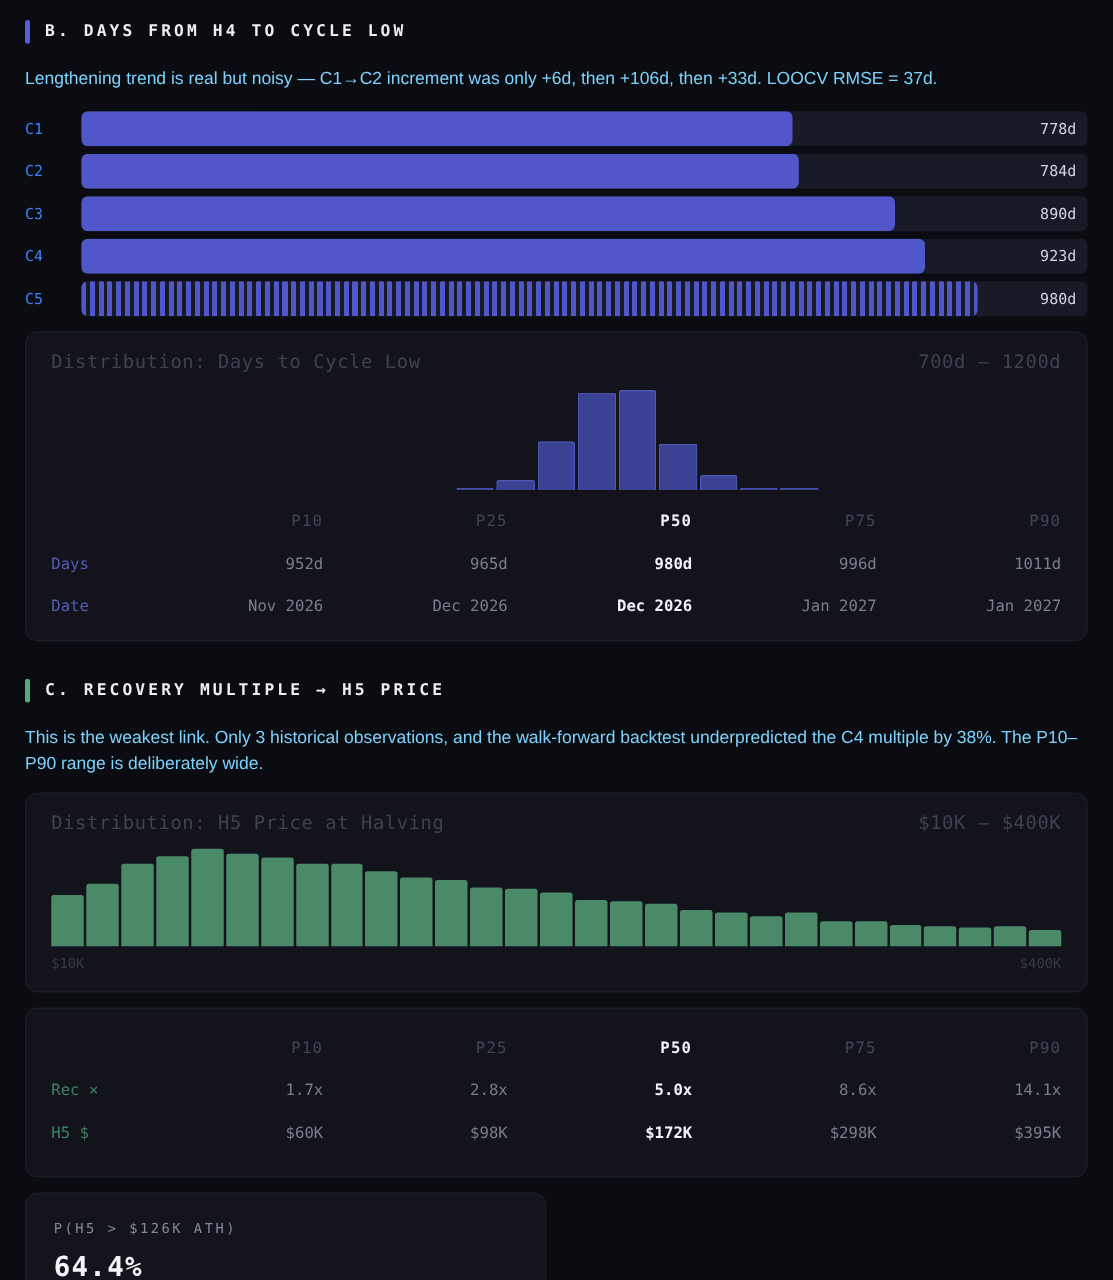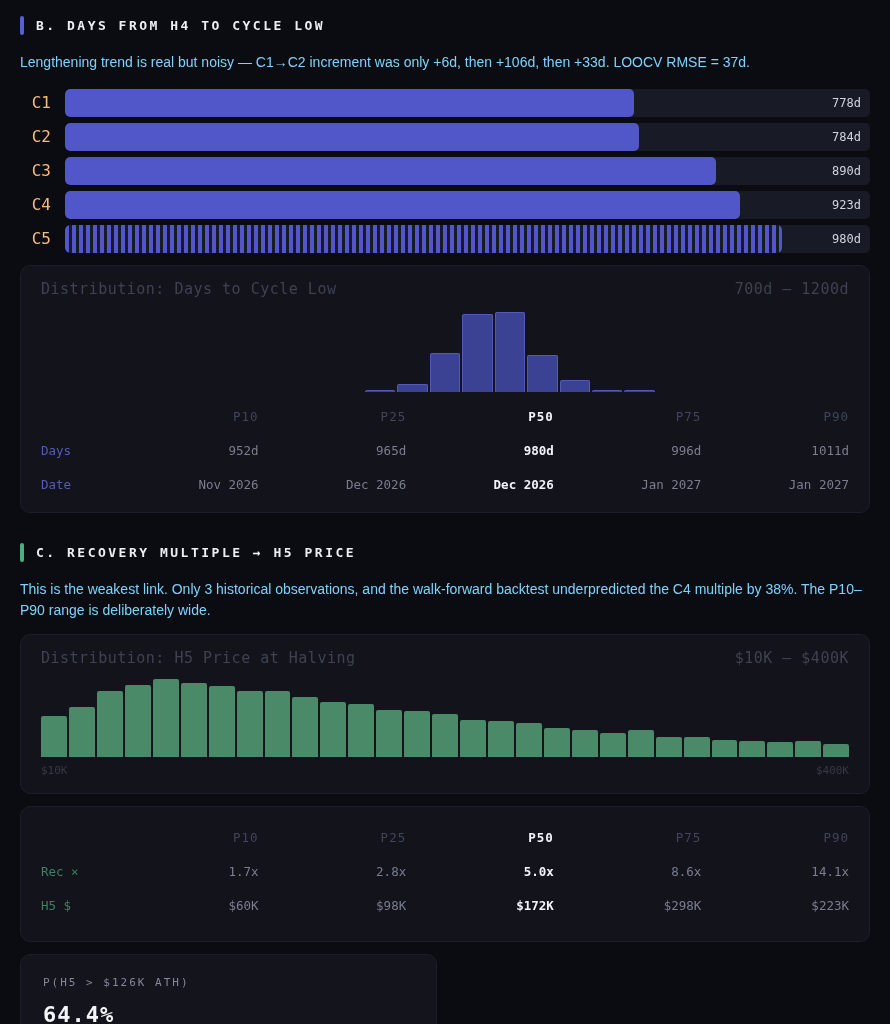--- a/index.html
+++ b/index.html
@@ -13,22 +13,22 @@
   .accent-green { background:#4fae7d; }
   .sec-title { font-family:"DejaVu Sans Mono", monospace; font-size:13px; font-weight:bold;
                letter-spacing:2.5px; color:#eceef4; }
 
   .subtitle { margin-top:17px; font-size:14px; line-height:1.55; color:#7dd3fc; max-width:860px; }
 
   
   .cycle-bars { margin-top:15px; }
   .bar-row { display:flex; align-items:center; height:28px; margin-bottom:6px; }
   .bar-row:last-child { margin-bottom:0; }
-  .bar-label { width:45px; padding-right:14px; text-align:right;
-               font-family:"DejaVu Sans Mono", monospace; font-size:16px; color:#fdba74; }
+  .bar-label { width:45px; padding-right:14px; text-align:left;
+               font-family:"DejaVu Sans Mono", monospace; font-size:12px; color:#3b82f6; }
   .bar-track { position:relative; flex:1; height:28px; background:#181a25; border-radius:5px; overflow:hidden; }
   .bar-fill { position:absolute; left:0; top:0; bottom:0; background:#5157c8; border-radius:5px; }
   .bar-fill.striped { background:repeating-linear-gradient(90deg,#5157c8 0 4px,rgba(0,0,0,0) 4px 7px); }
   .bar-value { position:absolute; right:9px; top:0; line-height:28px;
                font-family:"DejaVu Sans Mono", monospace; font-size:12px; color:#d2d5e0; }
 
   
   .panel { margin-top:12px; background:#12131b; border:1px solid #1c1e29; border-radius:10px;
            padding:14px 20px 16px 20px; }
   .dist-head { display:flex; justify-content:space-between;
@@ -309,21 +309,21 @@
           <div class="cell">1.7x</div>
           <div class="cell">2.8x</div>
           <div class="cell hl">5.0x</div>
           <div class="cell">8.6x</div>
           <div class="cell">14.1x</div>
           <div class="cell rowlab lab-green">H5 $</div>
           <div class="cell">$60K</div>
           <div class="cell">$98K</div>
           <div class="cell hl">$172K</div>
           <div class="cell">$298K</div>
-          <div class="cell">$223K</div>
+          <div class="cell">$395K</div>
         </div>
     </div>
 
     <div class="cards">
       <div class="card">
         <div class="card-label">P(H5 &gt; $126K ATH)</div>
         <div class="card-value">64.4%</div>
         <div class="card-caption">Based on Monte Carlo</div>
       </div>
     </div>

